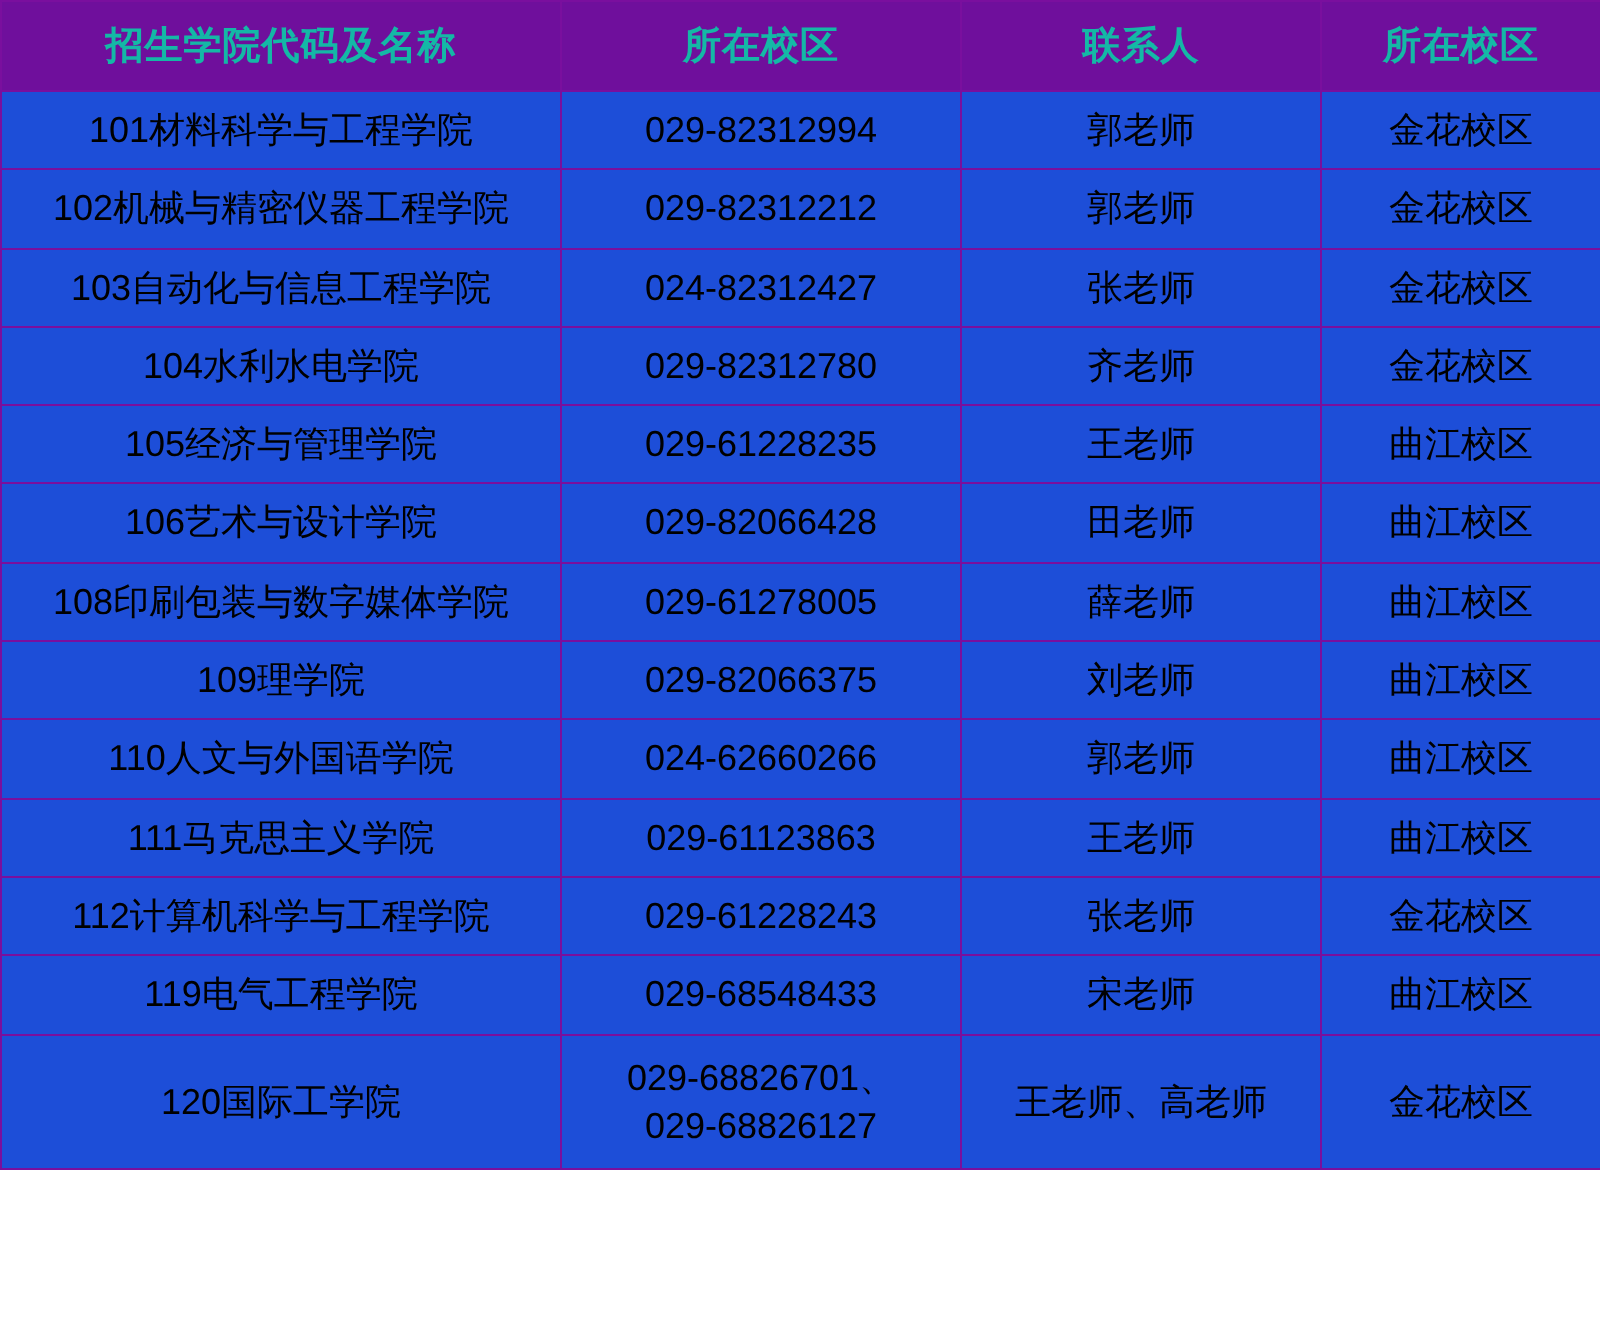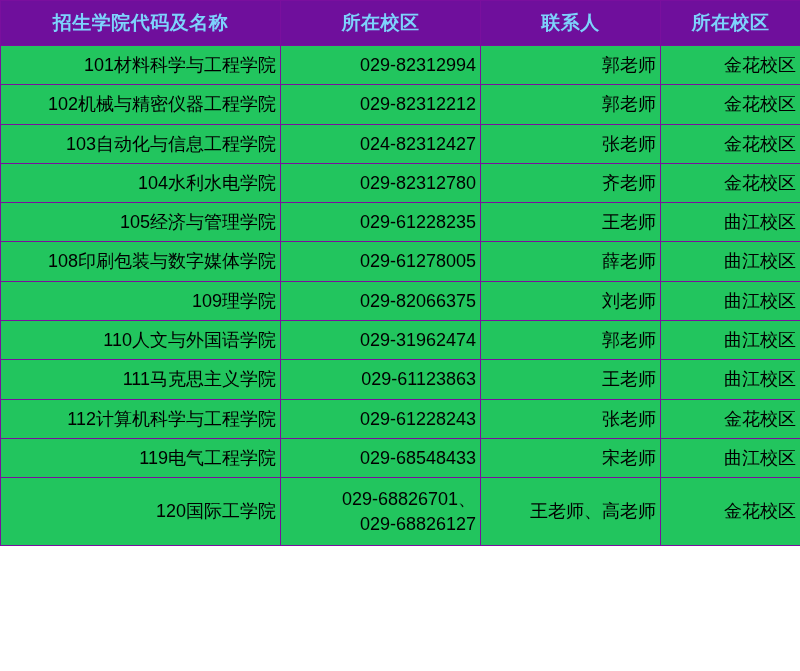--- a/index.html
+++ b/index.html
@@ -19,36 +19,36 @@
     width: 800px;
     border: 1px solid #7a0f9e;
   }
   #contact-table col.c1 { width: 280px; }
   #contact-table col.c2 { width: 200px; }
   #contact-table col.c3 { width: 180px; }
   #contact-table col.c4 { width: 140px; }
 
   #contact-table th {
     background: #6f0f9c;
-    color: #7dd3fc;
+    color: #14b8a6;
     font-size: 19px;
     font-weight: bold;
     text-align: center;
     padding: 9px 4px;
     border: 1px solid #7a0f9e;
     letter-spacing: 0.5px;
   }
   #contact-table td {
     border: 1px solid #7a0f9e;
-    text-align: right;
+    text-align: center;
     font-size: 18px;
     padding: 7px 4px;
     line-height: 1.35;
     color: #000000;
-    background: #22c55e;
+    background: #1d4ed8;
     white-space: pre-line;
   }
   #contact-table td.code-cell {
     font-size: 18px;
   }
   #contact-table tr.tall td {
     padding: 9px 4px;
   }
 </style>
 </head>
@@ -94,34 +94,40 @@
       <td>齐老师</td>
       <td>金花校区</td>
     </tr>
     <tr>
       <td class="code-cell">105经济与管理学院</td>
       <td>029-61228235</td>
       <td>王老师</td>
       <td>曲江校区</td>
     </tr>
     <tr>
+      <td class="code-cell">106艺术与设计学院</td>
+      <td>029-82066428</td>
+      <td>田老师</td>
+      <td>曲江校区</td>
+    </tr>
+    <tr>
       <td class="code-cell">108印刷包装与数字媒体学院</td>
       <td>029-61278005</td>
       <td>薛老师</td>
       <td>曲江校区</td>
     </tr>
     <tr>
       <td class="code-cell">109理学院</td>
       <td>029-82066375</td>
       <td>刘老师</td>
       <td>曲江校区</td>
     </tr>
     <tr>
       <td class="code-cell">110人文与外国语学院</td>
-      <td>029-31962474</td>
+      <td>024-62660266</td>
       <td>郭老师</td>
       <td>曲江校区</td>
     </tr>
     <tr>
       <td class="code-cell">111马克思主义学院</td>
       <td>029-61123863</td>
       <td>王老师</td>
       <td>曲江校区</td>
     </tr>
     <tr>

